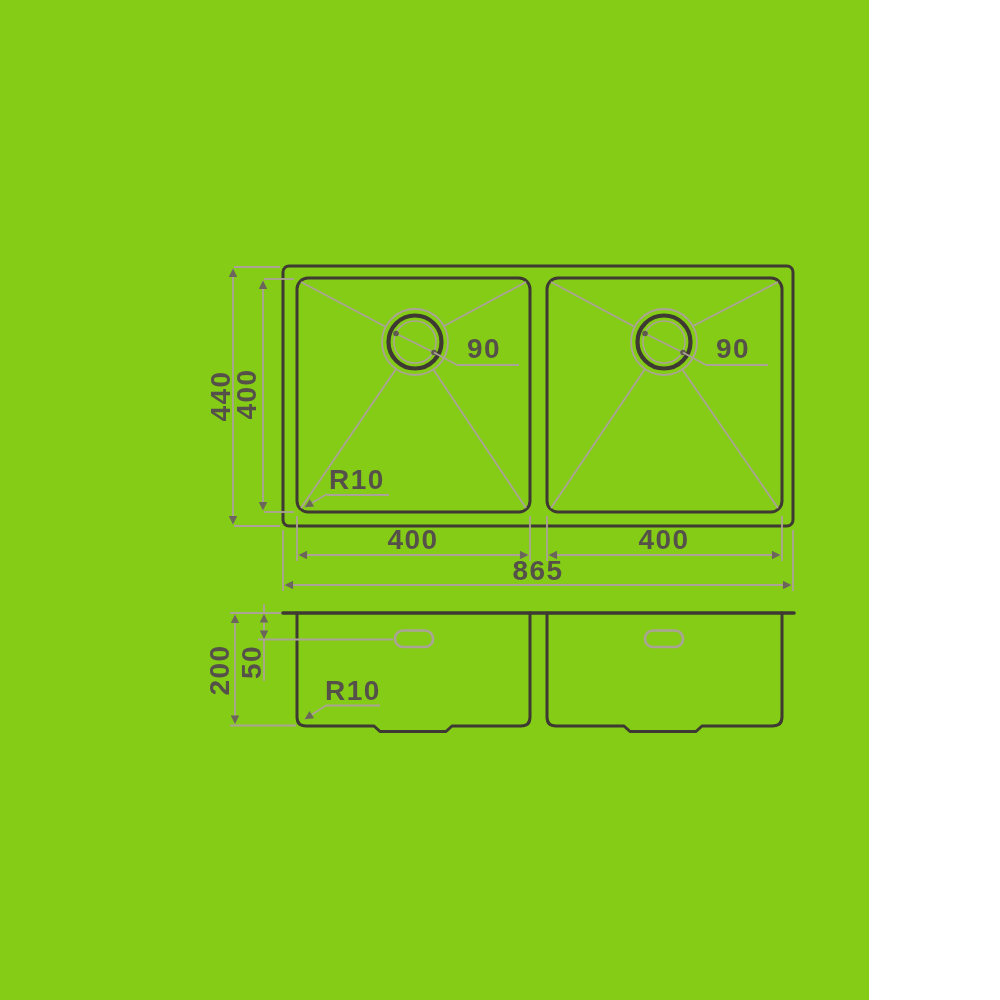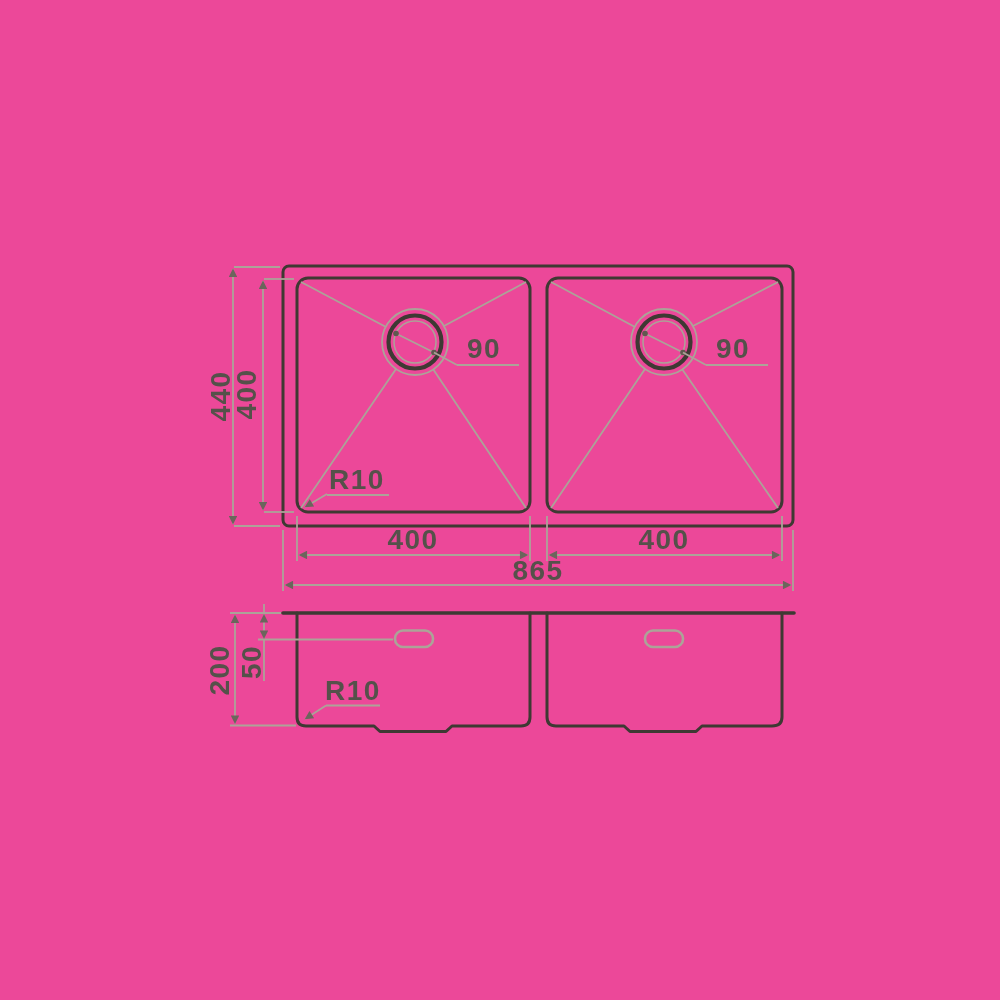--- a/index.html
+++ b/index.html
@@ -1,16 +1,16 @@
 <!DOCTYPE html>
 <html><head>
 <meta charset="utf-8">
 <style>
   html,body{margin:0;padding:0;background:#ffffff;width:1000px;height:1000px;overflow:hidden;}
-  #stage{position:relative;width:1000px;height:1000px;background:#ec4899;}
+  #stage{position:relative;width:869px;height:1000px;background:#84cc16;}
   svg{position:absolute;left:0;top:0;}
   .ld{stroke:#3e3933;fill:none;stroke-width:3;stroke-linejoin:round;stroke-linecap:round;}
   .rim{stroke-width:3.6;}
   .ring{stroke-width:4.2;}
   .ll{stroke:#aca398;fill:none;stroke-width:1.8;}
   .ov{stroke-width:2.6;}
   .thin{stroke-width:1.5;}
   .dot{fill:#5f594f;stroke:none;}
   text{font-family:"Liberation Sans","DejaVu Sans",sans-serif;font-weight:bold;font-size:28px;fill:#55514a;letter-spacing:1.5px;}
   .mid{text-anchor:middle;}

